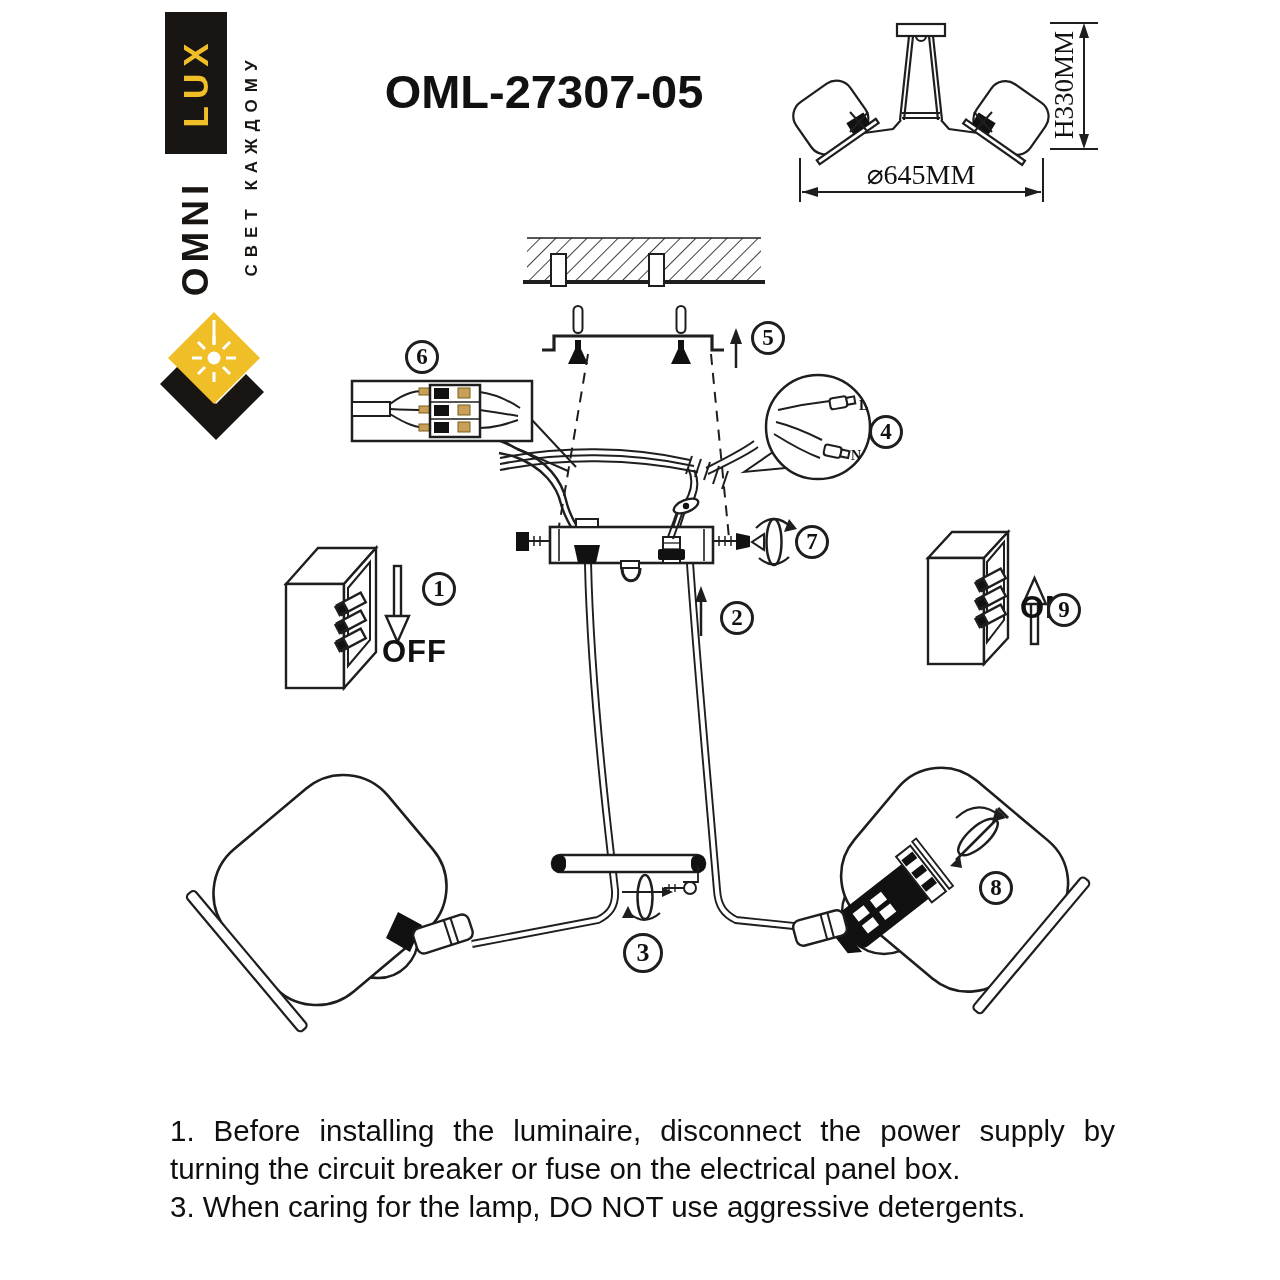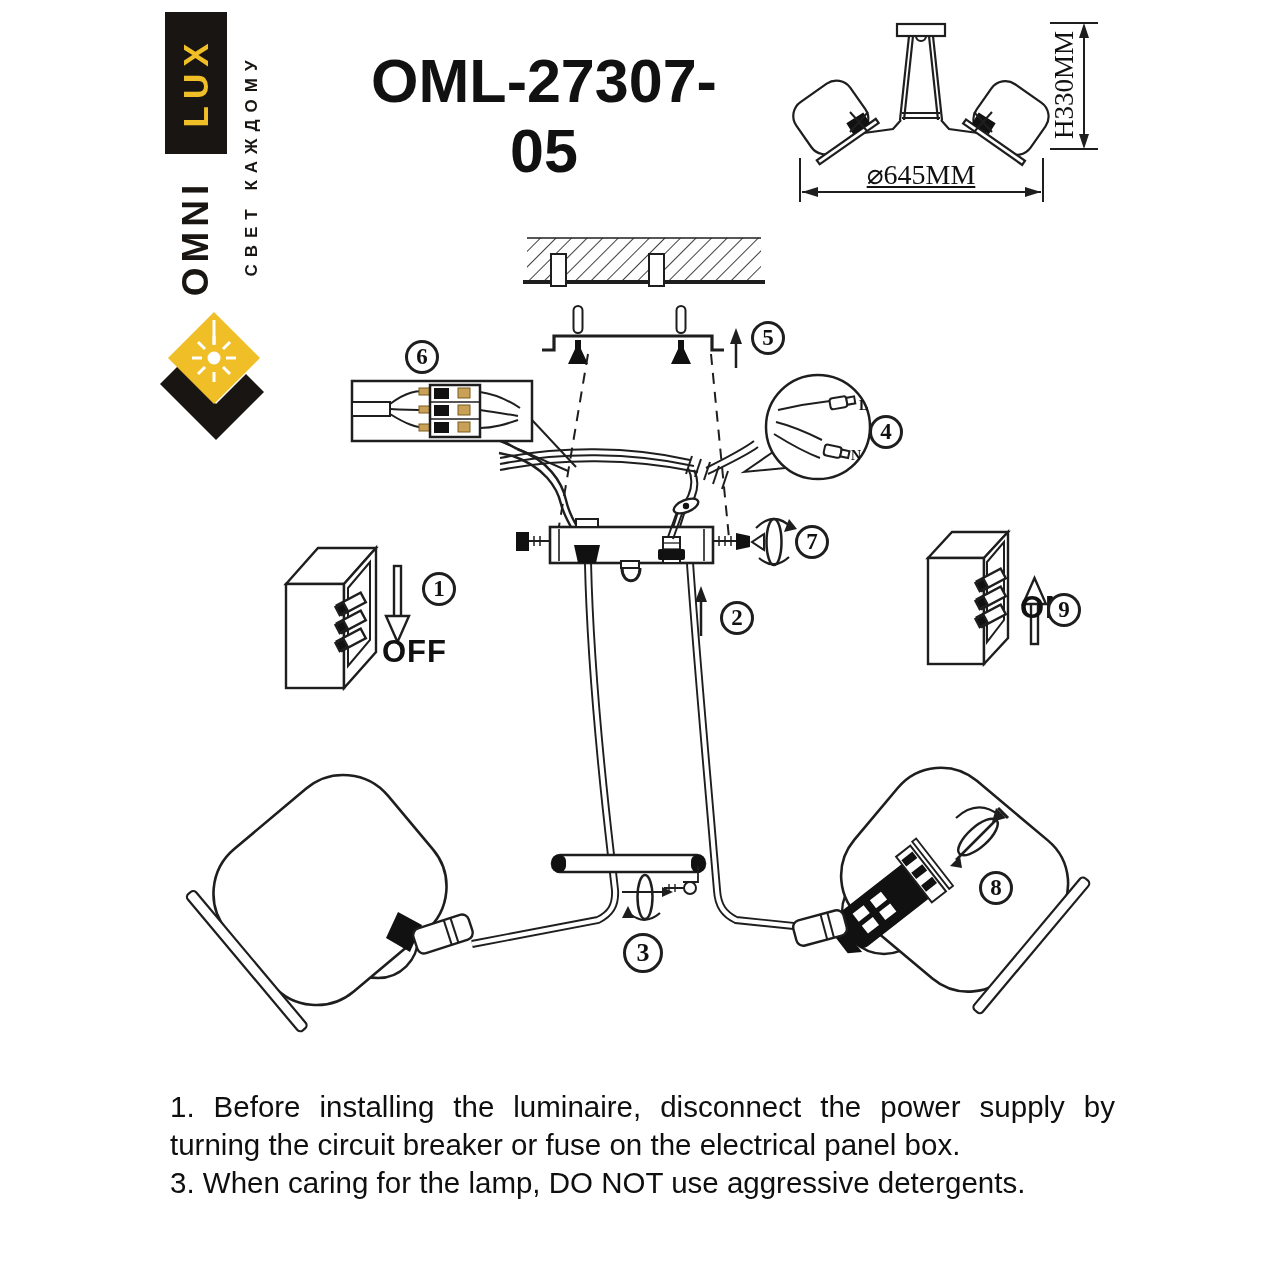--- a/index.html
+++ b/index.html
@@ -11,35 +11,35 @@
   .abs{position:absolute;}
   svg{position:absolute;left:0;top:0;}
   
   .vrot{transform:rotate(-90deg);transform-origin:center center;text-align:center;}
   .logo-lux{left:136px;top:66px;width:120px;height:32px;line-height:32px;
     font-size:35px;font-weight:bold;color:#F0BE27;letter-spacing:7px;}
   .logo-omni{left:114px;top:218px;width:164px;height:40px;line-height:40px;
     font-size:37px;font-weight:bold;color:#181512;letter-spacing:5px;}
   .logo-tag{left:102px;top:152px;width:300px;height:26px;line-height:26px;
     font-size:17px;font-weight:bold;color:#181512;letter-spacing:7px;}
-  .title{left:348px;top:46px;width:392px;text-align:center;
-    font-size:61px;font-weight:bold;letter-spacing:0px;color:#111;}
+  .title{left:348px;top:64px;width:392px;text-align:center;
+    font-size:47px;font-weight:bold;letter-spacing:0px;color:#111;}
   .dim{font-family:"Liberation Serif","DejaVu Sans",serif;color:#111;}
   .dim-h{left:1002px;top:70px;width:124px;height:30px;line-height:30px;font-size:27px;}
-  .dim-d{left:821px;top:158px;width:200px;text-align:center;font-size:28px;text-decoration:underline;}
+  .dim-d{left:821px;top:158px;width:200px;text-align:center;font-size:28px;}
   .switch-label{font-size:31px;font-weight:bold;color:#111;letter-spacing:1px;}
   .lbl-off{left:382px;top:634px;}
   .lbl-on{left:1020px;top:542px;margin-top:48px;}
   .wire-lbl{font-family:"Liberation Serif",serif;font-size:14px;font-weight:bold;color:#111;}
   .step{width:34px;height:34px;border:3px solid #1e1e1e;border-radius:50%;
     display:flex;align-items:center;justify-content:center;
     font-family:"Liberation Serif","DejaVu Serif",serif;
     font-size:23px;font-weight:bold;color:#111;box-sizing:border-box;background:#fff;}
   .step-big{width:40px;height:40px;font-size:26px;}
-  .instructions{left:170px;top:1088px;width:945px;}
+  .instructions{left:170px;top:1112px;width:945px;}
   .instructions p{margin:0;padding:0;font-size:29.5px;line-height:38px;color:#0f0f0f;
     text-align:justify;}
 </style>
 </head>
 <body>
 
 <svg width="1280" height="1280" viewBox="0 0 1280 1280">
   <defs>
     <pattern id="hatch" width="11" height="11" patternUnits="userSpaceOnUse" patternTransform="rotate(45)">
       <line x1="0" y1="0" x2="0" y2="11" stroke="#1e1e1e" stroke-width="1.7"></line>

